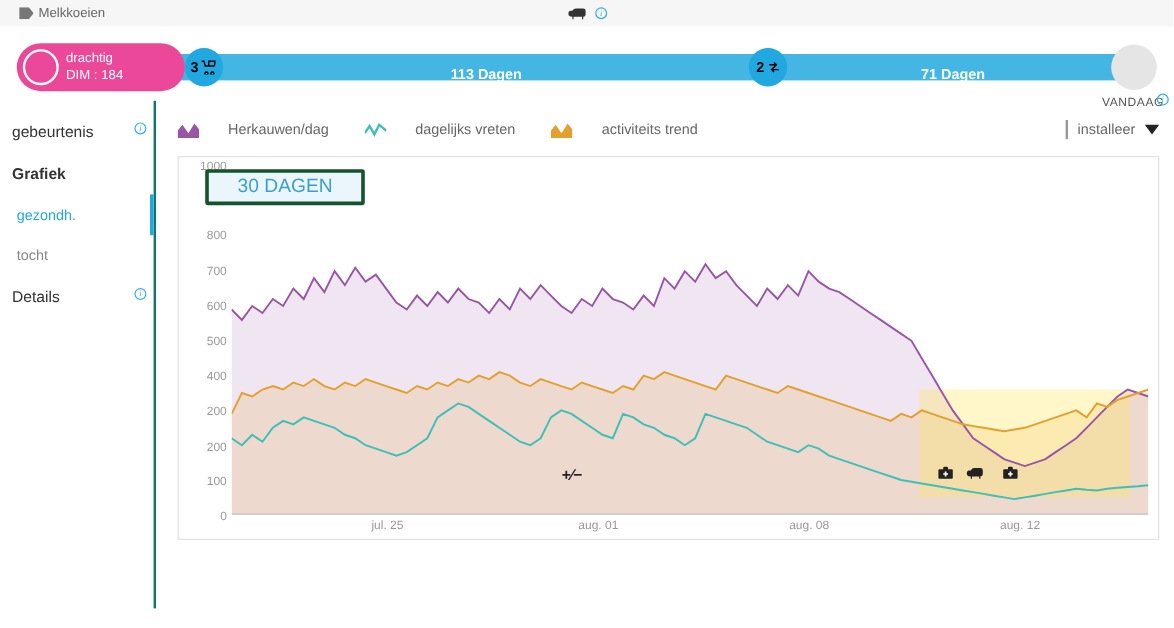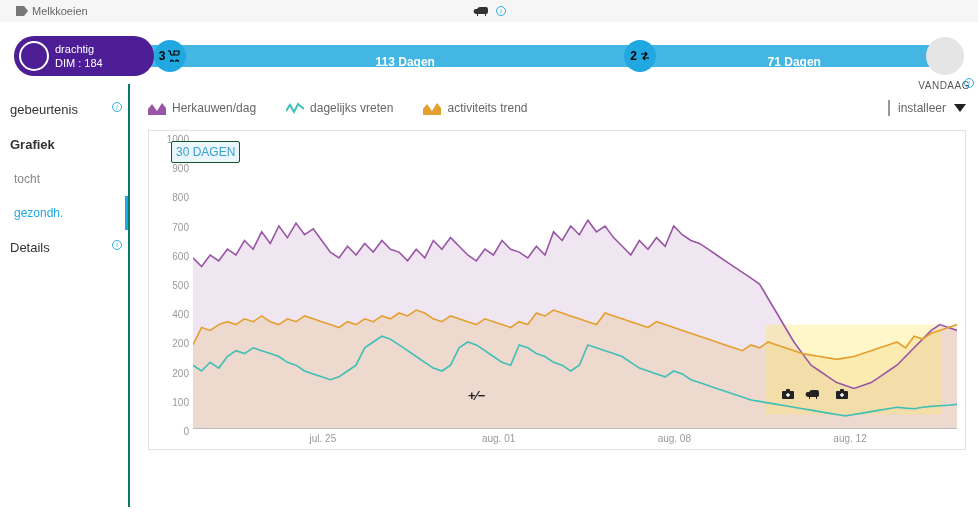--- a/index.html
+++ b/index.html
@@ -3,44 +3,44 @@
 <meta charset="utf-8">
 <style>
 * { box-sizing: border-box; margin: 0; padding: 0; }
 html, body { width: 978px; height: 523px; font-family: Arial, sans-serif; background: #fff; color: #555; }
 .top-strip { height: 22px; background: #f6f6f6; display: flex; align-items: center; padding: 0 16px; position: relative; }
 .top-strip .grp { font-size: 11px; color: #666; display: flex; align-items: center; gap: 4px; }
 .cow-center { position: absolute; left: 50%; transform: translateX(-50%); display: flex; align-items: center; gap: 6px; }
 .info-icon { width: 10px; height: 10px; border: 1px solid #2bb0e5; border-radius: 50%; color: #2bb0e5; font-size: 7px; display: inline-flex; align-items: center; justify-content: center; font-family: Georgia, serif; font-style: italic; }
 .timeline-wrap { padding: 14px 14px 8px 14px; }
 .timeline { position: relative; height: 40px; display: flex; align-items: center; }
-.tl-start { width: 140px; height: 40px; background: #4c1d95; border-radius: 20px; display: flex; align-items: center; color: #fff; font-size: 11px; position: relative; z-index: 2; }
+.tl-start { width: 140px; height: 40px; background: #ec4899; border-radius: 20px; display: flex; align-items: center; color: #fff; font-size: 11px; position: relative; z-index: 2; }
 .tl-start-circle { width: 30px; height: 30px; border: 2px solid #fff; border-radius: 50%; margin: 0 6px 0 5px; flex-shrink: 0; }
 .tl-start-text { line-height: 1.3; }
 .tl-bar { flex: 1; height: 22px; background: #43b6e4; display: flex; align-items: center; position: relative; margin-left: -10px; }
 .tl-seg { display: flex; align-items: center; justify-content: center; color: #fff; font-size: 12px; font-weight: 600; margin-top: 12px; }
 .tl-node { width: 32px; height: 32px; background: #22a8e0; border-radius: 50%; display: flex; align-items: center; justify-content: center; color: #000; font-size: 12px; font-weight: 700; gap: 2px; z-index: 3; }
 .tl-end { width: 38px; height: 38px; background: #e5e5e5; border-radius: 50%; margin-left: -6px; z-index: 3; }
 .tl-today { position: absolute; right: 8px; top: 58px; font-size: 10px; color: #555; letter-spacing: 0.5px; }
 .content { display: flex; height: calc(100% - 100px); }
 .sidebar { width: 130px; border-right: 2px solid #0f766e; padding: 8px 0; }
 .side-item { padding: 10px 10px; font-size: 13px; color: #555; position: relative; cursor: pointer; }
 .side-h { color: #333; }
 .side-sub { padding-left: 14px; font-size: 12px; color: #888; }
 .side-sub.active { color: #22a8e0; border-right: 3px solid #22a8e0; }
 .side-info { position: absolute; right: 6px; top: 10px; }
 .main { flex: 1; padding: 8px 12px 4px 18px; position: relative; }
 .legend { display: flex; align-items: center; gap: 30px; padding: 8px 0 4px 0; }
-.leg { display: flex; align-items: center; gap: 6px; font-size: 12px; color: #666; }
+.leg { display: flex; align-items: center; gap: 24px; font-size: 12px; color: #666; }
 .leg-sw { width: 18px; height: 14px; }
 .installer { margin-left: auto; display: flex; align-items: center; gap: 8px; font-size: 12px; color: #666; }
 .installer .bar { width: 2px; height: 16px; background: #999; }
 .caret-down { width: 0; height: 0; border-left: 6px solid transparent; border-right: 6px solid transparent; border-top: 8px solid #222; }
 .chart-box { position: relative; border: 1px solid #e2e2e2; margin-top: 10px; height: 320px; background: #fff; }
-.badge30 { position: absolute; left: 22px; top: 10px; background: #eaf6fc; border: 1px solid #14532d; color: #3aa0cf; font-size: 12px; padding: 3px 4px; border-radius: 2px; z-index: 5; }
+.badge30 { position: absolute; left: 22px; top: 10px; background: #eaf6fc; border: 3px solid #14532d; color: #3aa0cf; font-size: 16px; padding: 3px 24px; border-radius: 2px; z-index: 5; }
 .yaxis { position: absolute; left: 0; top: 0; bottom: 20px; width: 44px; }
 .ylab { position: absolute; right: 4px; font-size: 10px; color: #999; transform: translateY(-50%); }
 .xaxis { position: absolute; left: 44px; right: 8px; bottom: 0; height: 20px; }
 .xlab { position: absolute; font-size: 10px; color: #999; transform: translateX(-50%); top: 4px; }
 .plot { position: absolute; left: 44px; right: 8px; top: 8px; bottom: 20px; }
 .plot svg { width: 100%; height: 100%; }
 .event-icon { position: absolute; font-size: 13px; color: #222; z-index: 4; }
 .corner-info { position: absolute; right: 4px; top: -6px; }
 </style>
 </head>
@@ -97,25 +97,25 @@
 
 <div class="content">
   <div class="sidebar">
     <div class="side-item side-h">
       <span>gebeurtenis</span>
       <span class="info-icon side-info">i</span>
     </div>
     <div class="side-item side-h" style="font-weight:600">
       <span>Grafiek</span>
     </div>
+    <div class="side-item side-sub active">
+      <span>gezondh.</span>
+    </div>
     <div class="side-item side-sub">
       <span>tocht</span>
-    </div>
-    <div class="side-item side-sub active">
-      <span>gezondh.</span>
     </div>
     <div class="side-item side-h">
       <span>Details</span>
       <span class="info-icon side-info">i</span>
     </div>
   </div>
 
   <div class="main">
     <span class="info-icon corner-info">i</span>
     <div class="legend">

